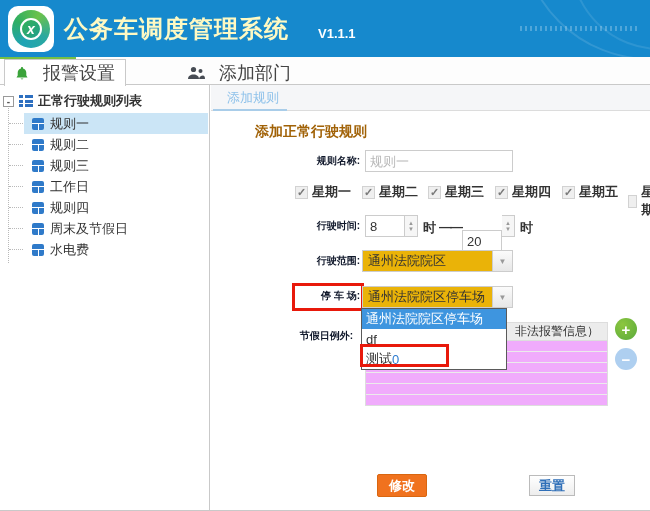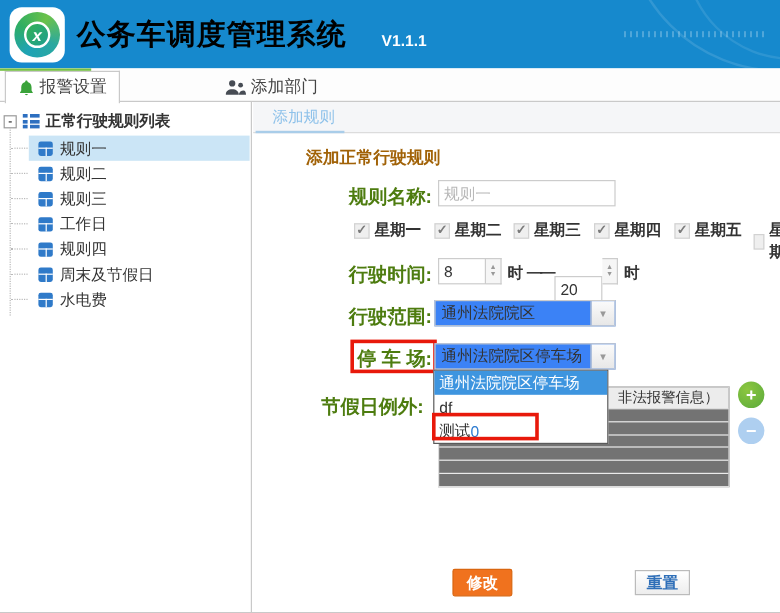--- a/index.html
+++ b/index.html
@@ -14,28 +14,28 @@
   .hdr-dots { position:absolute; left:520px; top:26px; width:120px; height:5px;
     background:repeating-linear-gradient(90deg, rgba(255,255,255,0.25) 0 2px, transparent 2px 5px); }
   .logo-box { position:absolute; left:8px; top:6px; width:46px; height:46px; background:#fff; border-radius:10px;
     display:flex; align-items:center; justify-content:center; }
   .logo-circle { width:38px; height:38px; border-radius:50%;
     background:conic-gradient(from 210deg, #1fa3b5, #2fae62, #6cc24a, #2aa8a0, #1fa3b5);
     display:flex; align-items:center; justify-content:center; }
   .logo-inner { width:22px; height:22px; border-radius:50%; background:linear-gradient(135deg,#34b156,#1e9e8f);
     border:2px solid #fff; display:flex; align-items:center; justify-content:center;
     color:#fff; font-weight:bold; font-style:italic; font-size:14px; line-height:1; }
-  .title { position:absolute; left:64px; top:13px; color:#000000; font-size:24px; font-weight:bold; letter-spacing:1px; }
+  .title { position:absolute; left:64px; top:13px; color:#fef9c3; font-size:24px; font-weight:bold; letter-spacing:1px; }
   .version { position:absolute; left:318px; top:26px; color:#fff; font-size:13px; font-weight:bold; }
 
   
   .toolbar { position:absolute; left:0; top:57px; width:650px; height:28px; background:#fdfdfd; border-bottom:1px solid #c9c9c9; }
   .accent-green { position:absolute; left:0; top:0; width:76px; height:2px; background:#76c044; z-index:3; }
-  .tb-tab { position:absolute; top:2px; height:27px; display:flex; align-items:center; gap:4px;
-    font-size:14px; color:#444; padding:0 10px; cursor:default; z-index:2; }
+  .tb-tab { position:absolute; top:2px; height:27px; display:flex; align-items:center; gap:14px;
+    font-size:18px; color:#444; padding:0 10px; cursor:default; z-index:2; }
   .tb-tab.active { background:#fff; border:1px solid #c9c9c9; border-bottom:none; }
   .tb-tab svg { display:block; }
 
   
   .sidebar { position:absolute; left:0; top:85px; width:210px; height:426px; background:#fff; border-right:1px solid #c9c9c9; }
   .tree-vline { position:absolute; left:8px; top:18px; width:0; height:160px; border-left:1px dotted #b9b9b9; }
   .tree-root { position:absolute; left:3px; top:7px; display:flex; align-items:center; gap:5px; font-size:13px; font-weight:bold; color:#333; }
   .expander { width:11px; height:11px; border:1px solid #9a9a9a; background:#fff; font-size:10px; line-height:9px;
     text-align:center; color:#555; }
   .list-icon { width:14px; height:12px;
@@ -57,43 +57,43 @@
   
   .content { position:absolute; left:211px; top:85px; width:439px; height:426px; background:#fff; }
   .ctabs { position:absolute; left:0; top:0; width:439px; height:26px; background:#f5f6f8; border-bottom:1px solid #dcdcdc; }
   .ctab { position:absolute; top:0; height:26px; display:flex; align-items:center; font-size:13px; padding:0 14px; cursor:default; }
   .ctab.t1 { left:2px; color:#8fc2ea;text-align:center; }
   .ctab.t2 { left:88px; color:#4a4a4a; }
   .ctab-underline { position:absolute; left:2px; top:24px; width:74px; height:2px; background:#a9cde9; }
 
   .page-heading { position:absolute; left:44px; top:38px; font-size:14px; color:#a16207; font-weight:bold; }
 
-  .flabel { position:absolute; font-size:16px; font-weight:bold; color:#4d7c0f; text-align:right; }
+  .flabel { position:absolute; font-size:10px; font-weight:bold; color:#0f172a; text-align:right; }
   .text-input { position:absolute; border:1px solid #ccc; height:22px; font-size:13px; color:#333; padding:0 4px; background:#fff; }
   .text-input::placeholder { color:#b8b8b8; }
 
   .wk { position:absolute; top:98px; display:flex; align-items:center; gap:4px; font-size:13px; font-weight:bold; color:#333; }
   .cb { width:13px; height:13px; background:#efefef; border:1px solid #d2d2d2; font-size:11px; line-height:11px;
     text-align:center; color:#7a7a7a; }
 
   .spin { position:absolute; width:13px; height:22px; background:#f6f6f6; border:1px solid #ccc; border-left:none;
     display:flex; flex-direction:column; align-items:center; justify-content:center; color:#999; }
   .spin span { font-size:6px; line-height:6px; }
   .unit { position:absolute; font-size:13px; font-weight:bold; color:#333; }
   .dash { position:absolute; font-size:13px; font-weight:bold; color:#333; letter-spacing:-2px; }
 
-  .select { position:absolute; width:151px; height:22px; border:1px solid #ccc; background:#3b82f6;
+  .select { position:absolute; width:151px; height:22px; border:1px solid #ccc; background:#eab308;
     font-size:13px; color:#333; display:flex; align-items:center; padding-left:5px; }
   .select .arrow { position:absolute; right:0; top:0; width:20px; height:20px; border-left:1px solid #ccc;
     background:linear-gradient(#fbfbfb,#e7e7e7); display:flex; align-items:center; justify-content:center;
     color:#999; font-size:8px; }
 
   .red-box { position:absolute; border:3px solid #e8190b; pointer-events:none; }
 
-  .holiday-box { position:absolute; left:154px; top:237px; width:243px; height:84px; border:1px solid #ddd; background:#737373; }
+  .holiday-box { position:absolute; left:154px; top:237px; width:243px; height:84px; border:1px solid #ddd; background:#f0abfc; }
   .holiday-header { height:18px; background:#ececec; border-bottom:1px solid #ddd; font-size:12px; color:#333;
     display:flex; align-items:center; justify-content:flex-end; padding-right:8px; }
   .holiday-row { height:10.8px; border-bottom:1px solid #ebebeb; }
   .holiday-row:last-child { border-bottom:none; }
 
   .round-btn { position:absolute; width:22px; height:22px; border-radius:50%; color:#fff; font-size:15px; font-weight:bold;
     display:flex; align-items:center; justify-content:center; line-height:1; }
   .round-btn.add { background:radial-gradient(circle at 35% 30%, #8cc63f, #5aaa3c); }
   .round-btn.remove { background:#aecff0; }
 

